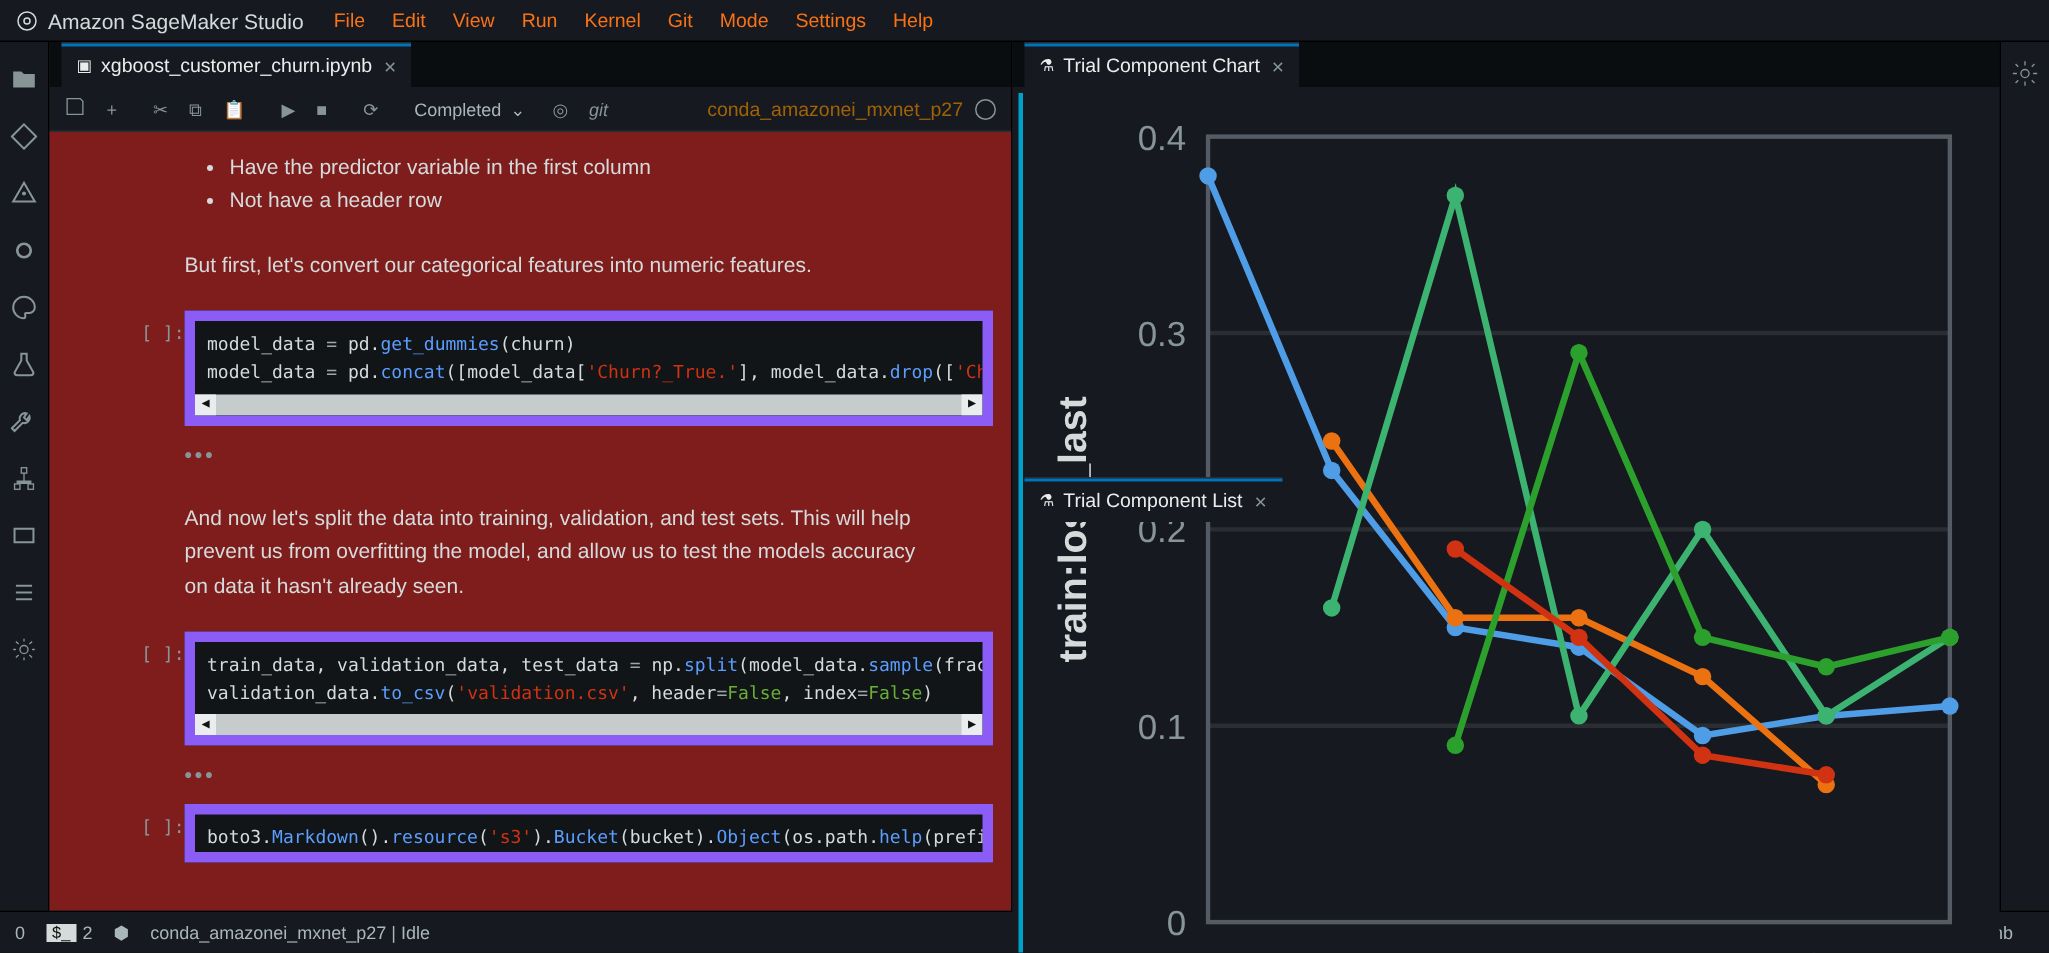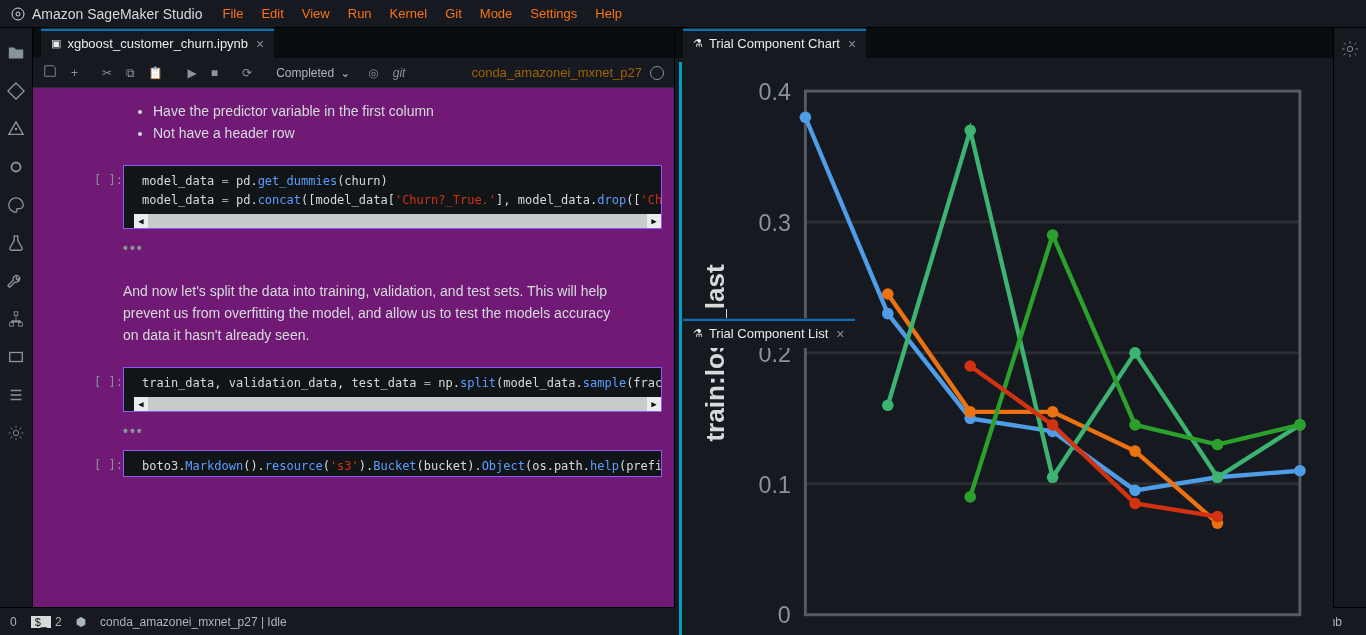--- a/index.html
+++ b/index.html
@@ -31,27 +31,27 @@
 .tool-row { height:30px; display:flex; align-items:center; padding:0 10px; background:#16191f; border-bottom:1px solid #2a2e33; font-size:12px; color:#879596;}
 .tool-row .tbtn { margin-right:14px; cursor:pointer; }
 .tool-row .sep { width:10px;}
 .tool-row .spacer { flex:1 }
 .kernel-sel { color:#aab7b8; margin-right:18px;}
 .chev { margin-left:6px;}
 .git-txt { color:#879596; font-style:italic; margin-right:12px;}
 .env-name { color:#a16207; margin-right:8px; font-size:13px;}
 .circ { width:14px; height:14px; border:1.5px solid #879596; border-radius:50%;}
 
-.notebook-body { flex:1; overflow-y:scroll; padding:12px 12px 12px 40px; background:#701a75; font-size:14px; line-height:1.6; color:#d5dbdb;}
+.notebook-body { flex:1; overflow-y:scroll; padding:12px 12px 12px 40px; background:#7f1d1d; font-size:14px; line-height:1.6; color:#d5dbdb;}
 .md-block ul { margin-left:80px; margin-bottom:20px; list-style:disc;}
 .md-block p { margin:20px 50px 20px 50px; }
 
 .cell-wrap { display:flex; margin:8px 0;}
 .cell-prompt { width:50px; text-align:right; font-family: "Menlo","Consolas",monospace; font-size:12px; color:#879596; padding-top:6px;}
-.cell-box { flex:1; border:1px solid #8b5cf6; background:#111518; font-family:"Menlo","Consolas",monospace; font-size:12px; padding:6px 8px 0 18px; overflow:hidden;}
+.cell-box { flex:1; border:7px solid #8b5cf6; background:#111518; font-family:"Menlo","Consolas",monospace; font-size:12px; padding:6px 8px 0 8px; overflow:hidden;}
 .code-line { white-space:pre; }
 .scroll-track { height:14px; background:#c6cbcc; margin-top:4px; margin-left:-8px; margin-right:-8px; display:flex; align-items:center; justify-content:space-between;}
 .scroll-ar { width:14px; height:14px; display:flex; align-items:center; justify-content:center; font-size:9px; color:#111; background:#eaeded;}
 .dots { margin-left:50px; color:#879596; letter-spacing:2px; font-weight:bold;}
 
 .tk-var{color:#d5dbdb}.tk-op{color:#9ca8a8}.tk-fn{color:#5c9eff}.tk-mod{color:#d5dbdb}.tk-str{color:#d13212}.tk-kw{color:#6aaf35}.tk-num{color:#6aaf35}
 
 .panel { display:flex; flex-direction:column;}
 .panel-tabbar { height:30px; background:#0a0d10; display:flex; align-items:center; padding-left:8px;}
 .chart-panel { height:290px; border-bottom:1px solid #000;}
@@ -211,20 +211,21 @@
         <span class="env-name">conda_amazonei_mxnet_p27</span>
         <span class="circ"></span>
       </div>
 
       <div class="notebook-body">
         <div class="md-block">
           <ul>
             <li>Have the predictor variable in the first column</li>
             <li>Not have a header row</li>
           </ul>
+          <p>But first, let's convert our categorical features into numeric features.</p>
         </div>
 
         <div class="cell-wrap">
           <div class="cell-prompt">[ ]:</div>
           <div class="cell-box">
             <div class="code-line"><span class="tk-var">model_data</span> <span class="tk-op">=</span> <span class="tk-mod">pd</span>.<span class="tk-fn">get_dummies</span>(churn)</div>
             <div class="code-line"><span class="tk-var">model_data</span> <span class="tk-op">=</span> <span class="tk-mod">pd</span>.<span class="tk-fn">concat</span>([model_data[<span class="tk-str">'Churn?_True.'</span>], model_data.<span class="tk-fn">drop</span>([<span class="tk-str">'Chur</span></div>
             <div class="scroll-track">
                 <span class="scroll-ar">◀</span>
                 <span class="scroll-ar">▶</span>
@@ -234,20 +235,21 @@
         <div class="dots">•••</div>
 
         <div class="md-block">
           <p>And now let's split the data into training, validation, and test sets. This will help prevent us from overfitting the model, and allow us to test the models accuracy on data it hasn't already seen.</p>
         </div>
 
         <div class="cell-wrap">
           <div class="cell-prompt">[ ]:</div>
           <div class="cell-box">
             <div class="code-line"><span class="tk-var">train_data</span>, <span class="tk-var">validation_data</span>, <span class="tk-var">test_data</span> <span class="tk-op">=</span> <span class="tk-mod">np</span>.<span class="tk-fn">split</span>(model_data.<span class="tk-fn">sample</span>(frac<span class="tk-op">=</span><span class="tk-num">1</span></div>
+            <div class="code-line"><span class="tk-var">validation_data</span>.<span class="tk-fn">to_csv</span>(<span class="tk-str">'validation.csv'</span>, header<span class="tk-op">=</span><span class="tk-kw">False</span>, index<span class="tk-op">=</span><span class="tk-kw">False</span>)</div>
             <div class="scroll-track">
                 <span class="scroll-ar">◀</span>
                 <span class="scroll-ar">▶</span>
               </div>
           </div>
         </div>
         <div class="dots">•••</div>
 
 
         <div class="cell-wrap">

